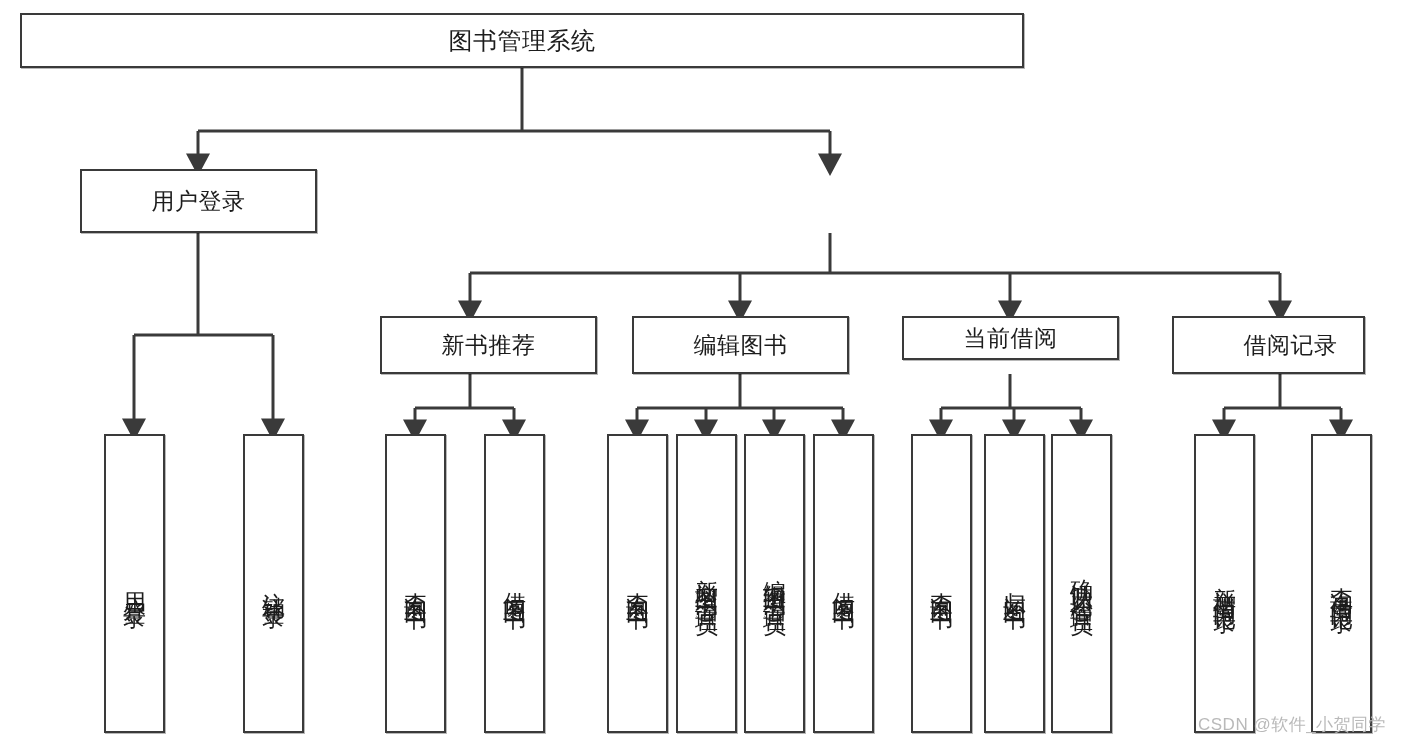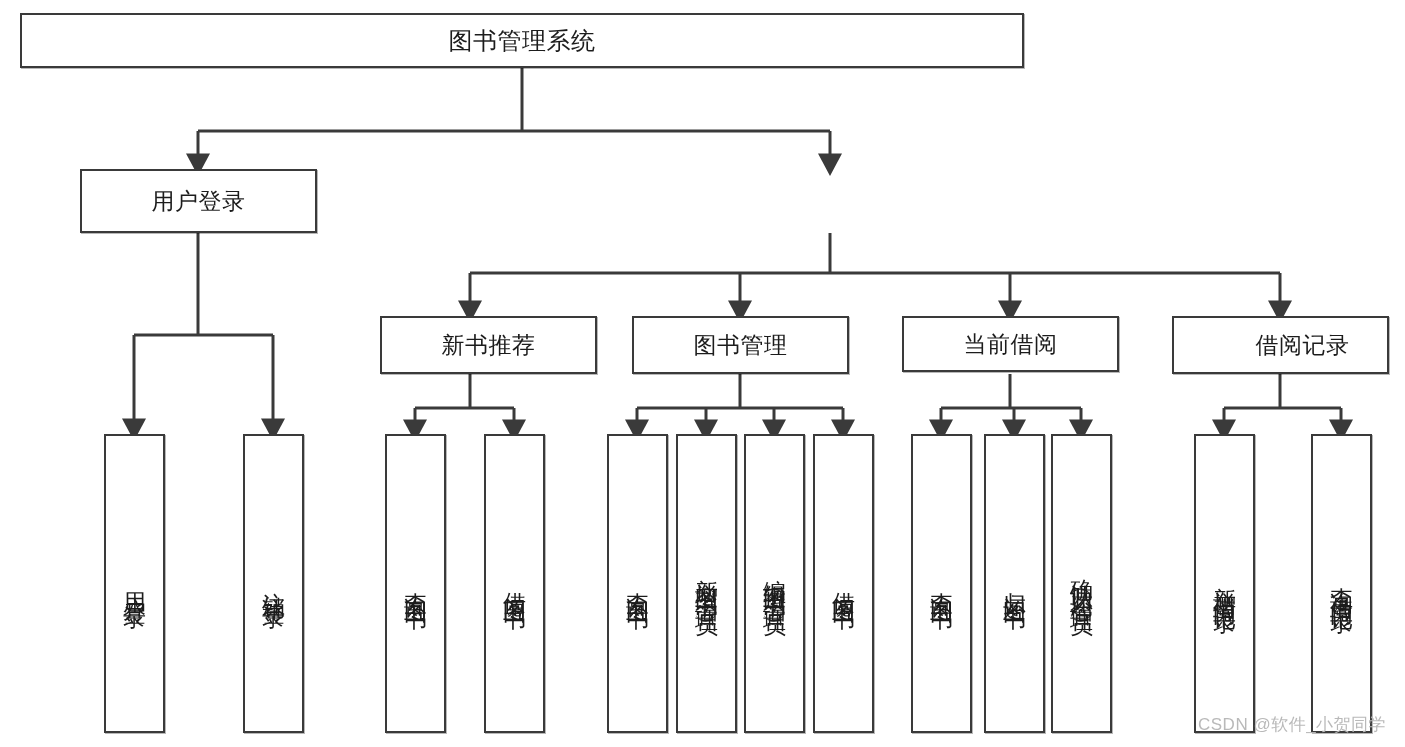--- a/index.html
+++ b/index.html
@@ -131,26 +131,26 @@
   </div>
 
   <div class="node horizontal" style="left:80px; top:169px; width:237px; height:64px;">
     <span class="label">用户登录</span>
   </div>
 
   <div class="node horizontal" style="left:380px; top:316px; width:217px; height:58px;">
     <span class="label">新书推荐</span>
   </div>
   <div class="node horizontal" style="left:632px; top:316px; width:217px; height:58px;">
-    <span class="label">图书管理</span>
+    <span class="label">编辑图书</span>
   </div>
-  <div class="node horizontal" style="left:902px; top:316px; width:217px; height:56px;">
+  <div class="node horizontal" style="left:902px; top:316px; width:217px; height:44px;">
     <span class="label">当前借阅</span>
   </div>
-  <div class="node horizontal" style="left:1172px; top:316px; width:217px; height:58px;padding-left:44px;">
+  <div class="node horizontal" style="left:1172px; top:316px; width:193px; height:58px;padding-left:44px;">
     <span class="label">借阅记录</span>
   </div>
 
   <div class="node vertical" style="left:104px; top:434px; width:61px; height:299px;">
     <span class="label">用户登录</span>
   </div>
   <div class="node vertical" style="left:243px; top:434px; width:61px; height:299px;">
     <span class="label">注销登录</span>
   </div>
   <div class="node vertical" style="left:385px; top:434px; width:61px; height:299px;">

